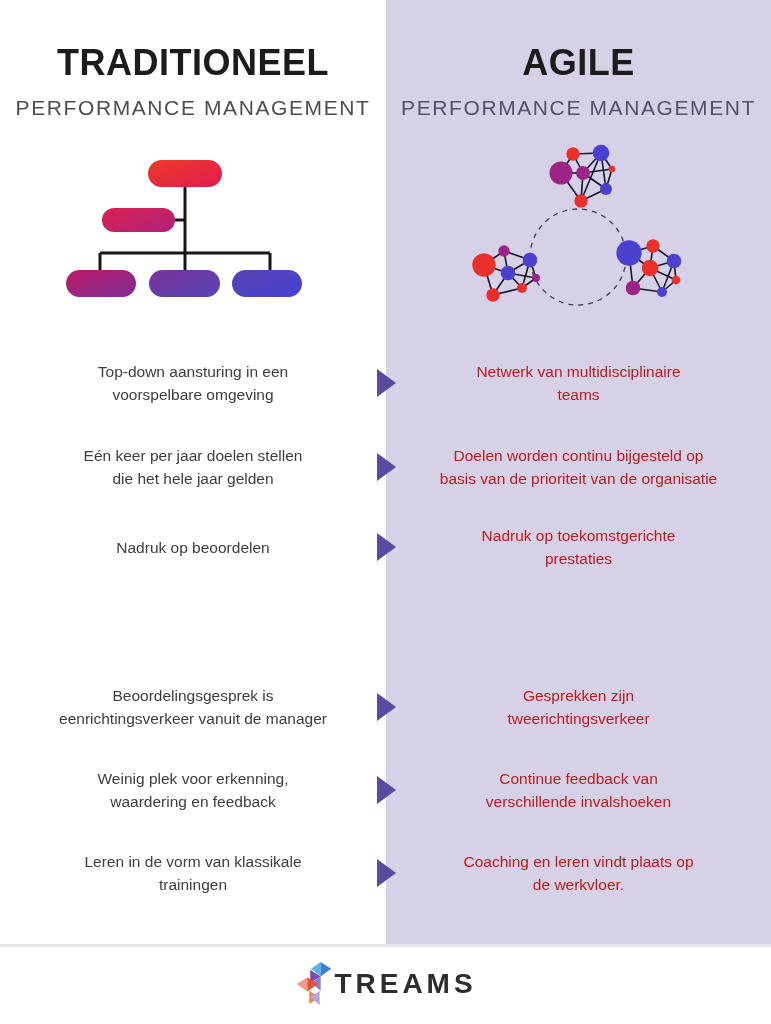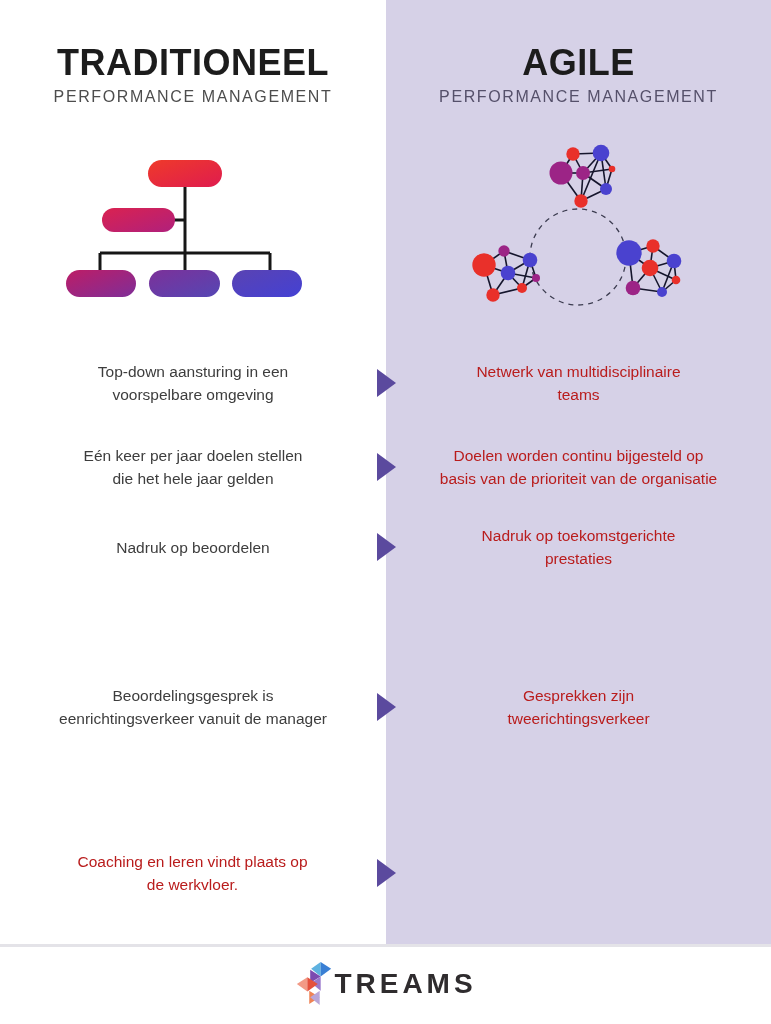--- a/index.html
+++ b/index.html
@@ -13,21 +13,21 @@
   }
   
   .head{position:absolute;top:44px;text-align:center;}
   .head.left{left:0;width:386px;}
   .head.right{left:386px;width:385px;}
   .head h1{
     margin:0;font-size:36px;font-weight:bold;color:#1c1c1c;
     letter-spacing:0.5px;line-height:38px;
   }
   .head .sub{
-    margin-top:6px;font-size:16px;letter-spacing:1.6px;color:#4d4d4d;
+    margin-top:14px;font-size:21px;letter-spacing:1.6px;color:#4d4d4d;
   }
   .head.right .sub{color:#55506a;}
   
   .orgchart{position:absolute;left:55px;top:150px;}
   .network{position:absolute;left:440px;top:140px;}
   
   .row{position:absolute;left:0;width:771px;height:46px;display:flex;}
   .cell{display:flex;align-items:center;justify-content:center;}
   .cell.l{flex:0 0 386px;}
   .cell.r{flex:0 0 385px;}
@@ -216,21 +216,36 @@
     <div class="cell l">
         <p>Beoordelingsgesprek is
 eenrichtingsverkeer vanuit de manager</p>
       </div>
     <div class="arrow"></div>
     <div class="cell r">
         <p>Gesprekken zijn
 tweerichtingsverkeer</p>
       </div>
   </div>
+  <div class="row" style="top:767px">
+    <div class="cell l">
+        <p>Weinig plek voor erkenning,
+waardering en feedback</p>
+      </div>
+    <div class="arrow"></div>
+    <div class="cell r">
+        <p>Continue feedback van
+verschillende invalshoeken</p>
+      </div>
+  </div>
   <div class="row" style="top:850px">
+    <div class="cell l">
+        <p>Leren in de vorm van klassikale
+trainingen</p>
+      </div>
     <div class="arrow"></div>
     <div class="cell r">
         <p>Coaching en leren vindt plaats op
 de werkvloer.</p>
       </div>
   </div>
 
   <div class="sep-top"></div>
   <div class="footer">
     <svg width="40" height="44" viewBox="0 0 42 46">

